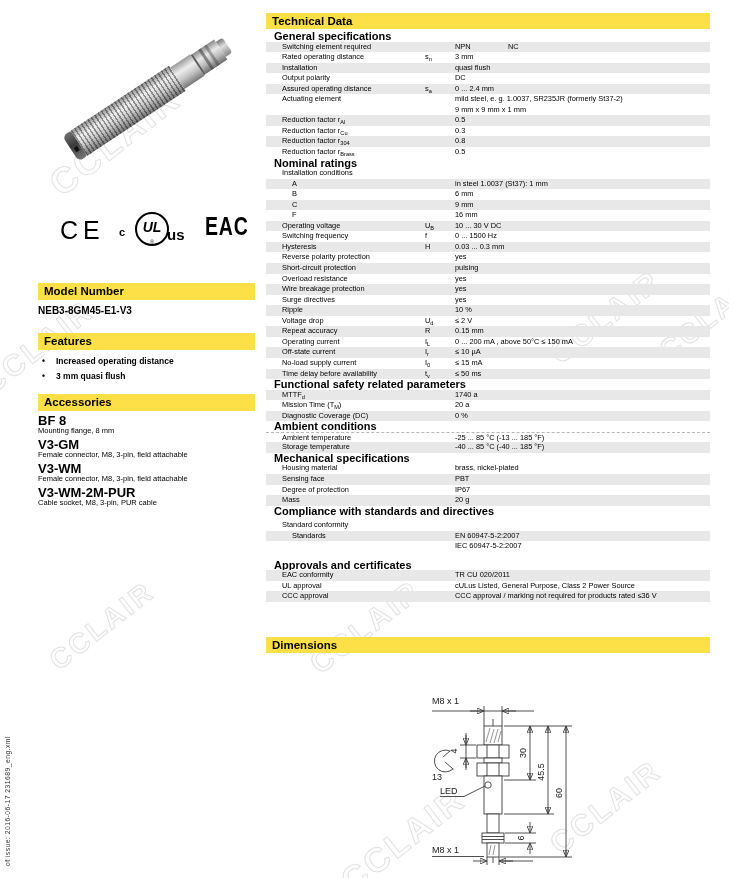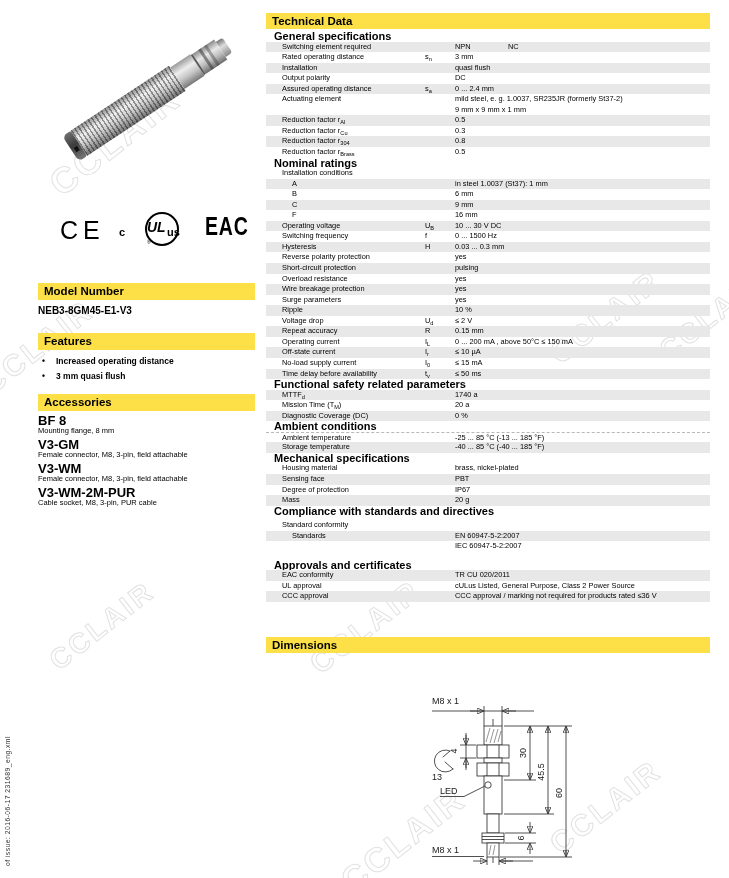--- a/index.html
+++ b/index.html
@@ -18,26 +18,26 @@
   .feat-list{position:absolute;left:40px;top:355px;font-size:8.5px;font-weight:bold;}
   .feat-item{position:relative;padding-left:16px;height:15px;line-height:12px;}
   .feat-item .dot{position:absolute;left:2px;top:0;}
   .acc-list{position:absolute;left:38px;top:415px;width:220px;}
   .acc-name{font-weight:bold;font-size:13px;line-height:11px;}
   .acc-desc{font-size:7.5px;line-height:10px;margin-bottom:3px;}
   
   .certs{position:absolute;left:55px;top:208px;width:195px;height:45px;}
   .ce{position:absolute;left:5px;top:8px;font-size:25px;letter-spacing:5px;font-weight:normal;}
   .ul-wrap{position:absolute;left:62px;top:2px;width:75px;height:40px;}
-  .ul-circle{position:absolute;left:28px;top:2px;width:30px;height:30px;border:2.5px solid #000;
-             border-radius:50%;}
+  .ul-circle{position:absolute;left:18px;top:2px;width:30px;height:30px;border:2.5px solid #000;
+             border-radius:50%;text-align:center;}
   .ul-circle .ul-txt{font-weight:bold;font-style:italic;font-size:14px;line-height:26px;}
   .ul-circle .ul-r{position:absolute;left:0;right:0;bottom:-1px;font-size:5px;line-height:5px;}
   .ul-c{position:absolute;left:2px;top:16px;font-size:11px;font-weight:bold;}
-  .ul-us{position:absolute;left:50px;top:16px;font-size:11px;font-weight:bold;}
+  .ul-us{position:absolute;left:50px;top:16px;font-size:15px;font-weight:bold;}
   .eac{position:absolute;left:150px;top:4px;font-size:25px;font-weight:bold;
        transform:scaleX(.78);transform-origin:left;letter-spacing:1px;}
   
   .photo{position:absolute;left:50px;top:18px;width:200px;height:168px;}
   .sensor{position:absolute;left:5px;top:62px;width:188px;height:34px;transform:rotate(-33.5deg);
           transform-origin:50% 50%;display:flex;align-items:center;}
   .s-face{width:10px;height:30px;background:linear-gradient(#6f6f6f,#3c3c3c 45%,#777);
           border-radius:5px 2px 2px 5px;position:relative;}
   .s-face:after{content:"";position:absolute;left:3px;top:16px;width:4px;height:5px;background:#111;}
   .s-body{width:118px;height:30px;
@@ -228,21 +228,21 @@
       </div>
       <div class="row">
         <div class="lbl"><span>Overload resistance</span></div>
         <div class="val">yes</div>
       </div>
       <div class="row shade">
         <div class="lbl"><span>Wire breakage protection</span></div>
         <div class="val">yes</div>
       </div>
       <div class="row">
-        <div class="lbl"><span>Surge parameters</span></div>
+        <div class="lbl"><span>Surge directives</span></div>
         <div class="val">yes</div>
       </div>
       <div class="row shade">
         <div class="lbl"><span>Ripple</span></div>
         <div class="val">10  %</div>
       </div>
       <div class="row">
         <div class="lbl"><span>Voltage drop</span></div>
         <span class="sym"><span>U</span><sub>d</sub></span>
         <div class="val">≤ 2 V</div>

